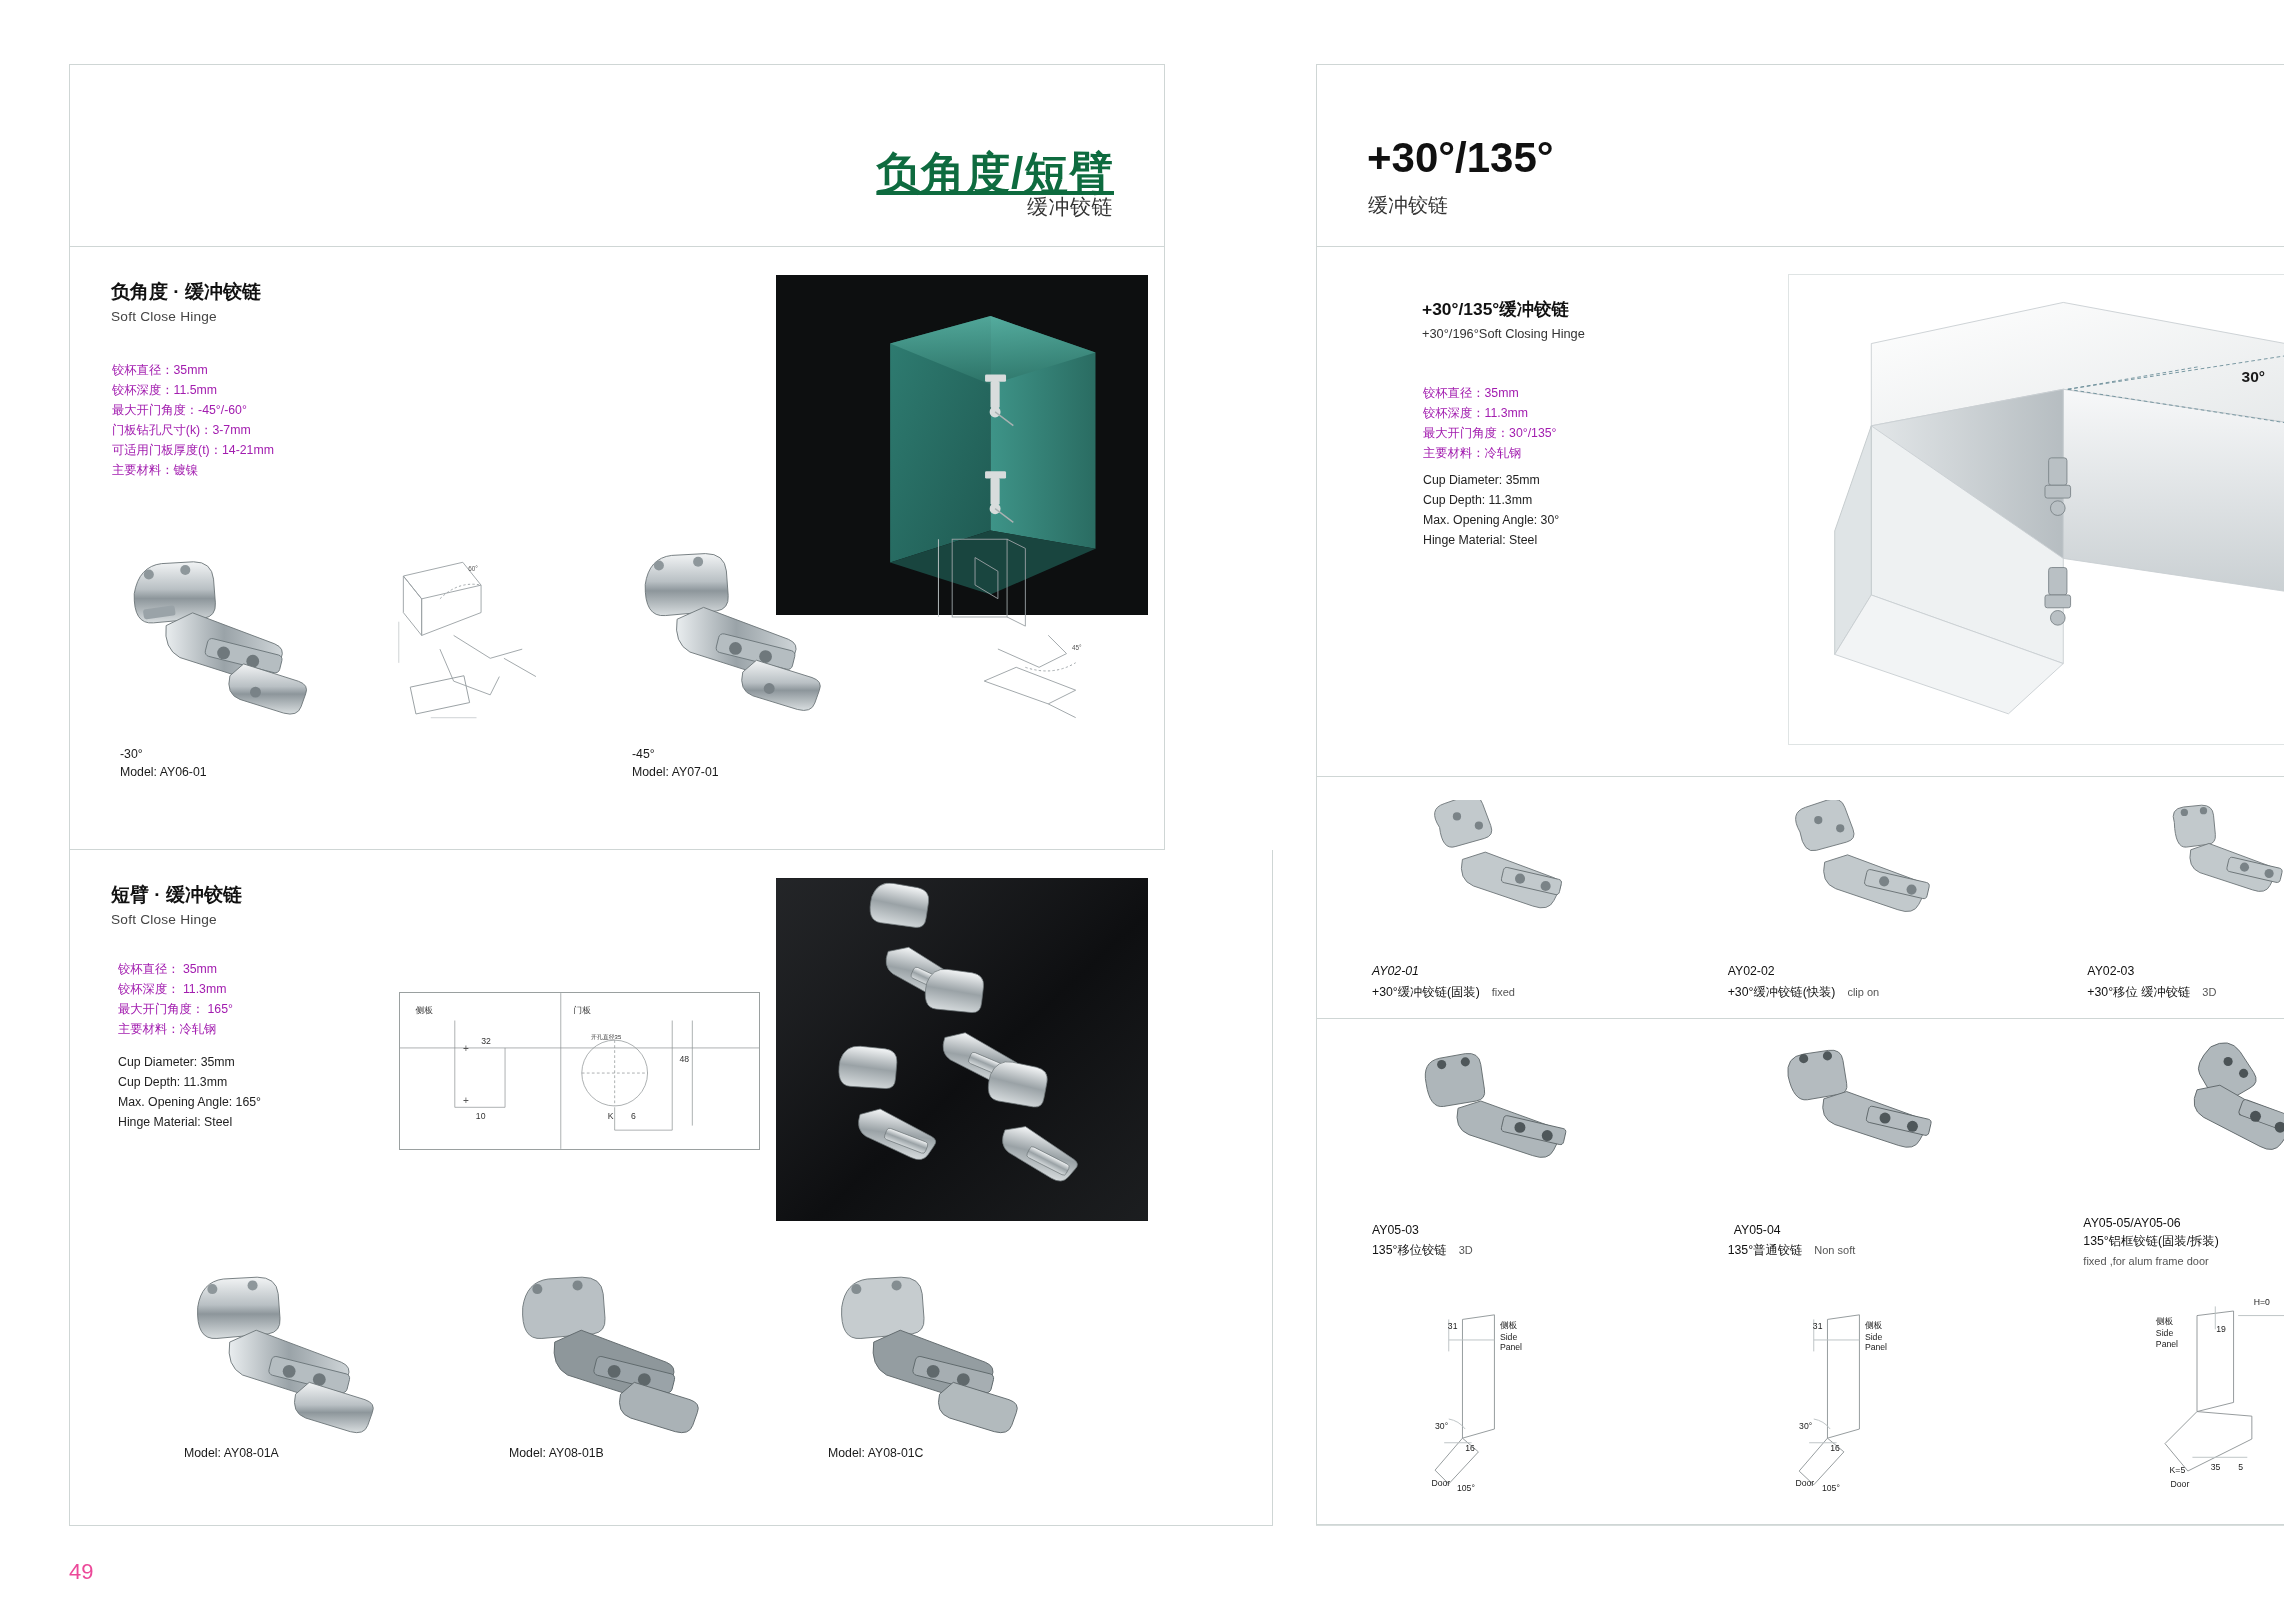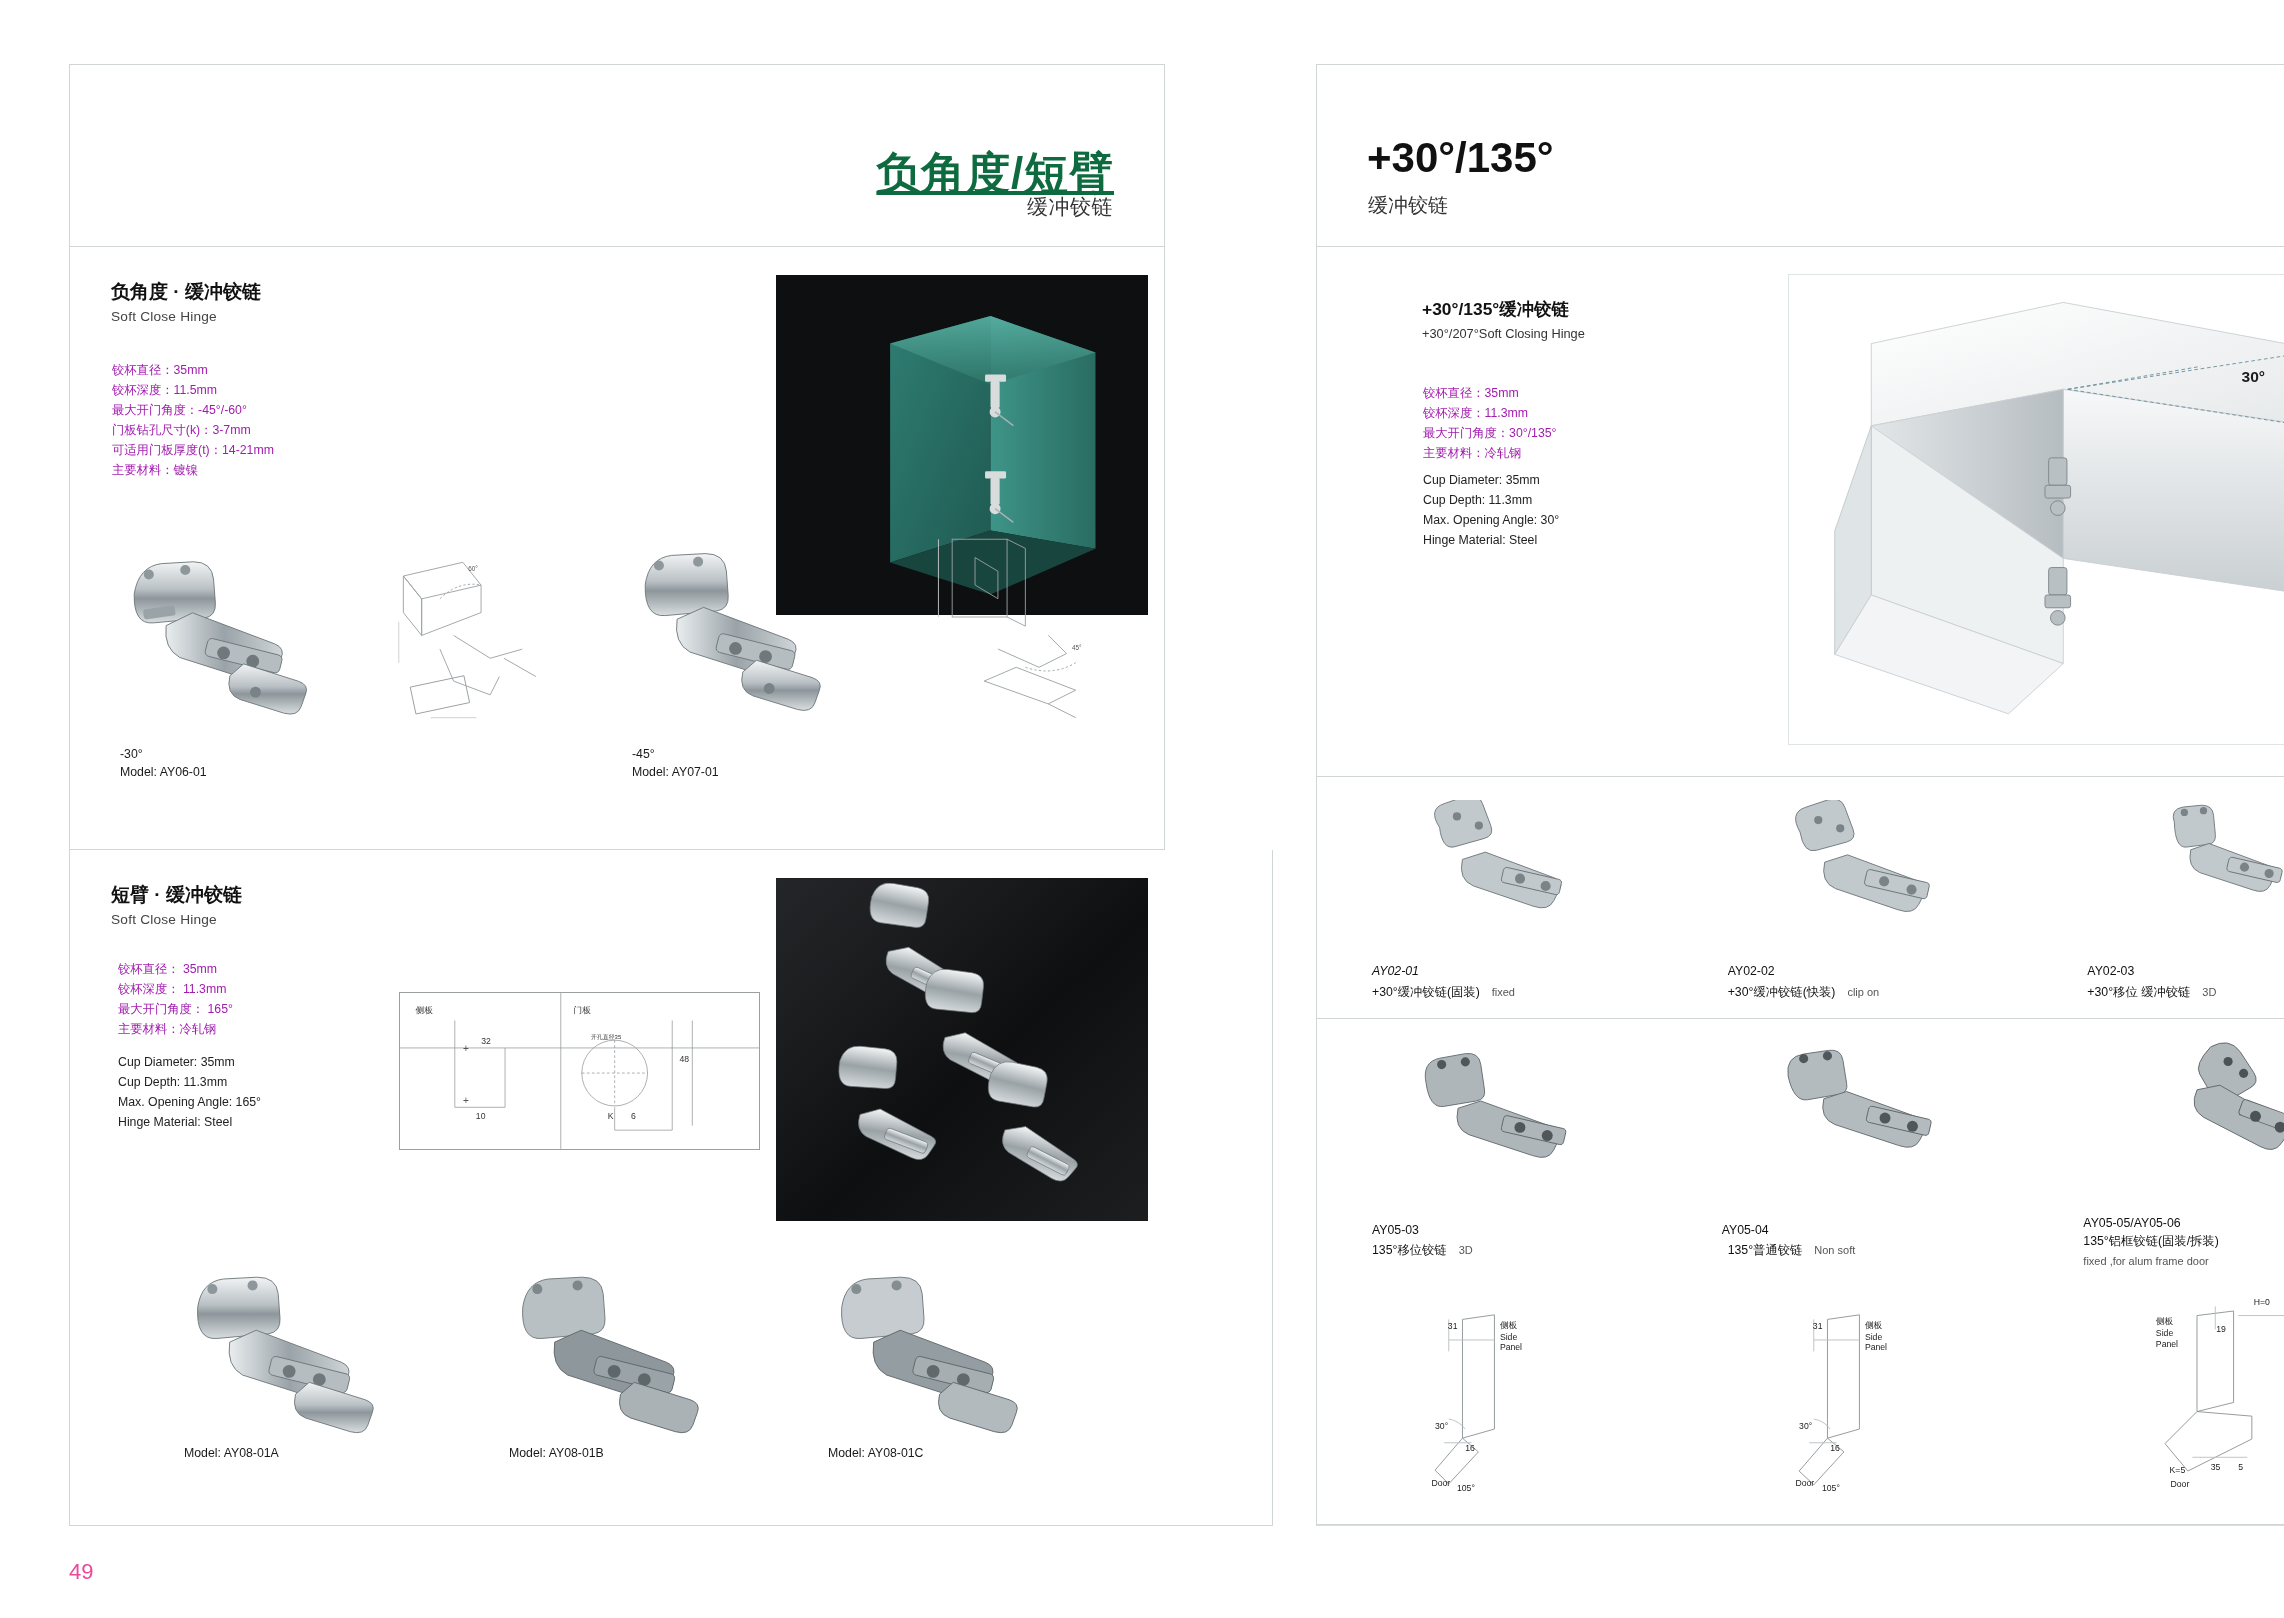--- a/index.html
+++ b/index.html
@@ -367,21 +367,21 @@
   <div class="frame" id="right-outer"></div>
 
   <div class="frame" id="right-header">
     <div class="hdr2-title">+30°/135°</div>
     <div class="hdr2-sub">缓冲铰链</div>
   </div>
 
   <div class="frame" id="right-sec1">
     <div style="position:absolute;left:105px;top:50px;">
       <div style="font-size:17.4px;font-weight:bold;color:#111;">+30°/135°缓冲铰链</div>
-      <div style="font-size:12.8px;color:#333;margin-top:4.6px;">+30°/207°Soft Closing Hinge</div>
+      <div style="font-size:12.8px;color:#333;margin-top:4.6px;">+30°/196°Soft Closing Hinge</div>
     </div>
 
     <div class="specs" style="position:absolute;left:106px;top:137px;">
       <div>铰杯直径：35mm</div>
       <div>铰杯深度：11.3mm</div>
       <div>最大开门角度：30°/135°</div>
       <div>主要材料：冷轧钢</div>
     </div>
     <div class="specs-en" style="position:absolute;left:106px;top:224px;">
       <div>Cup Diameter: 35mm</div>
@@ -538,21 +538,21 @@
               <rect x="206" y="150" width="140" height="36" rx="8" transform="rotate(13 276 168)"></rect>
             </g>
             <g fill="#4f575a">
               <circle cx="68" cy="32" r="10"></circle>
                 <circle cx="120" cy="26" r="10"></circle>
               <circle cx="246" cy="162" r="12"></circle>
                 <circle cx="306" cy="180" r="12"></circle>
             </g>
           </svg>
         </div>
-        <div style="position:absolute;left:40px;bottom:37px;" class="prod-code">AY05-04</div>
+        <div style="position:absolute;left:52px;bottom:37px;" class="prod-code">AY05-04</div>
         <div style="position:absolute;left:46px;bottom:14.6px;display:flex;align-items:baseline;gap:12px;">
           <span class="prod-desc">135°普通铰链</span>
           <span class="prod-tag">Non soft</span>
         </div>
       </div>
 
       <div>
         <div style="position:absolute;left:50%;top:16px;transform:translateX(-50%);">
           <svg width="183" height="137" viewBox="0 0 400 300">
             <g fill="#b0b8bc" stroke="#5c6467" stroke-width="2">

